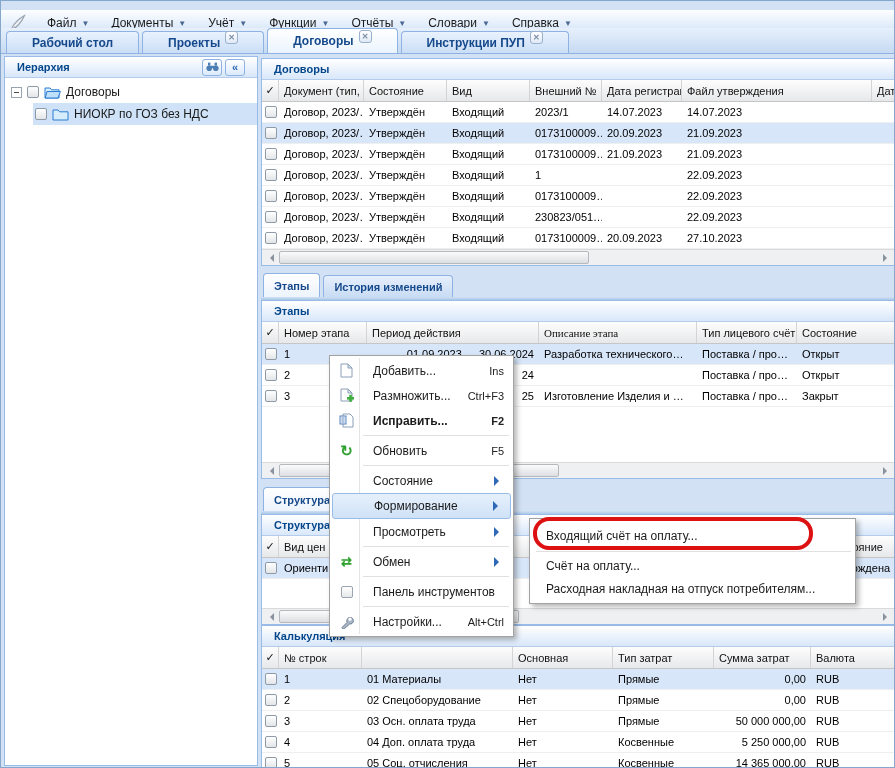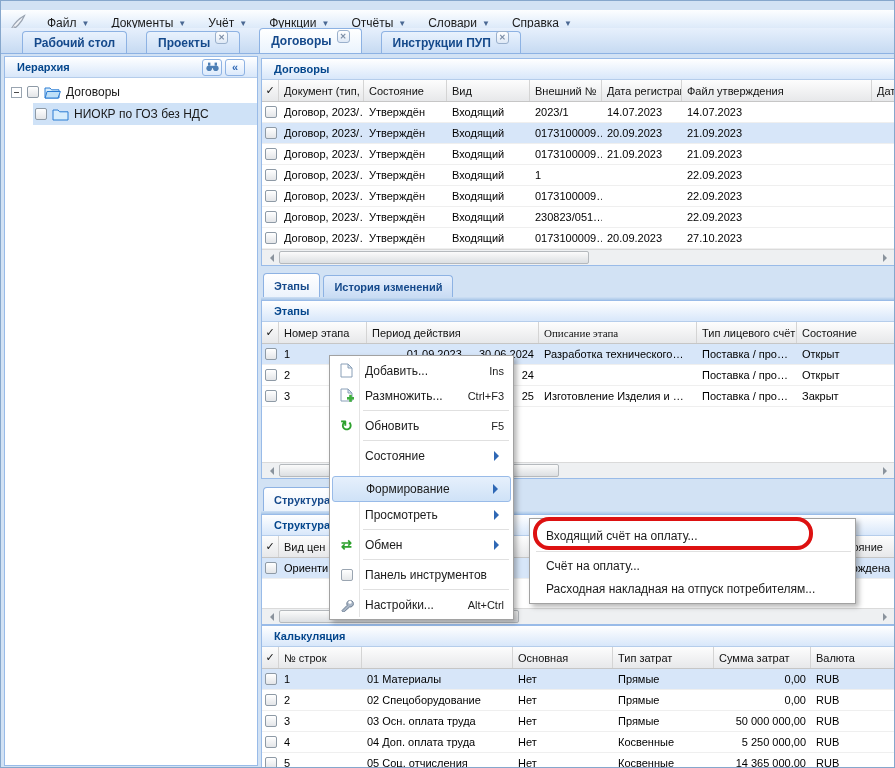--- a/index.html
+++ b/index.html
@@ -13,22 +13,22 @@
     display:flex; align-items:center; padding-left:5px;margin-top:9px; }
   .app-icon { width:22px; height:20px; margin:0 6px 0 2px; }
   .menu-item { display:flex; align-items:center; gap:5px; padding:4px 11px; font-size:12px; color:#1b1b1b; cursor:default; }
   .menu-item .caret { font-size:8px; color:#4a6893; }
 
   
   .tabstrip { position:absolute; left:0; top:27px; right:0; height:26px;
     background:linear-gradient(#e7f0fc,#c6daf2); border-bottom:1px solid #8db2e3;
     display:flex; align-items:flex-end; padding-left:5px; gap:3px; }
   .tab { height:22px; border:1px solid #8db2e3; border-bottom:none; border-radius:4px 4px 0 0;
-    background:linear-gradient(#e9f2fd,#cbdef6); padding:0 11px; display:flex; align-items:center; gap:5px;
-    font-size:12px; font-weight:bold; color:#15498b; white-space:nowrap;margin-left:16px; }
+    background:linear-gradient(#e9f2fd,#cbdef6); padding:0 25px; display:flex; align-items:center; gap:5px;
+    font-size:12px; font-weight:bold; color:#15498b; white-space:nowrap; }
   .tab.active { height:25px; background:linear-gradient(#ffffff,#eaf3fd); }
   .tab-close { width:13px; height:13px; border:1px solid #9ab0cc; border-radius:3px;
     background:linear-gradient(#ffffff,#dfe9f6); color:#7d8ea6; font-size:8px; line-height:11px;
     text-align:center; transform:translateY(-5px); font-weight:bold; }
 
   
   .panel { position:absolute; border:1px solid #99bbe8; background:#fff; display:flex; flex-direction:column; overflow:hidden; }
   .panel-hdr { height:21px; flex:0 0 21px; background:linear-gradient(#ffffff,#d8e7fa);
     border-bottom:1px solid #b5cdeb; display:flex; align-items:center; padding:0 12px;
     font-size:11px; font-weight:bold; color:#04468c; }
@@ -69,25 +69,25 @@
   .hdr-btn { width:20px; height:17px; border:1px solid #8db2e3; border-radius:3px;
     background:linear-gradient(#ffffff,#dceafc); display:flex; align-items:center; justify-content:center; margin-left:3px; }
   .hdr-btn .laquo { color:#2f68b5; font-size:11px; font-weight:bold; line-height:1; }
 
   
   .ctx { position:absolute; left:328px; top:354px; width:185px; background:#fff; border:1px solid #a2a2a2;
     box-shadow:3px 3px 5px rgba(0,0,0,.28); padding:2px; z-index:50; }
   .ctx::before { content:''; position:absolute; left:29px; top:2px; bottom:2px; width:1px; background:#e4e4e4; }
   .mi { height:25px; display:flex; align-items:center; font-size:12px; color:#1b1b1b; position:relative; padding-right:7px; }
   .mi .ic { width:29px; flex:0 0 29px; display:flex; align-items:center; justify-content:center; }
-  .mi .lbl { flex:1; padding-left:4px; white-space:nowrap; }
+  .mi .lbl { flex:1; padding-left:12px; white-space:nowrap; }
   .mi .sc { font-size:11px; color:#222; }
   .mi.bold .lbl, .mi.bold .sc { font-weight:bold; }
   .mi .sub-arrow { width:0; height:0; border:5px solid transparent; border-left-color:#2f68b5; margin-left:4px; }
-  .mi.hl { background:linear-gradient(#e6f0fc,#cfe2f7); border:1px solid #99bbe8; border-radius:3px; height:26px;margin-top:8px; }
+  .mi.hl { background:linear-gradient(#e6f0fc,#cfe2f7); border:1px solid #99bbe8; border-radius:3px; height:26px; }
   .msep { height:1px; background:#e0e0e0; margin:2px 2px 2px 31px; }
   .refresh-glyph { color:#2ea12e; font-size:15px; font-weight:bold; line-height:1; }
   .exchange-glyph { color:#2ea12e; font-size:13px; font-weight:bold; line-height:1; }
   .mini-cb { width:12px; height:12px; border:1px solid #9aa5b1; background:linear-gradient(#fff,#e6e8ea); border-radius:2px; }
 
   
   .submenu { position:absolute; left:528px; top:517px; width:327px; background:#fff; border:1px solid #a2a2a2;
     box-shadow:3px 3px 5px rgba(0,0,0,.28); padding:3px 2px; z-index:55; }
   .smi { height:27px; display:flex; align-items:center; font-size:12px; color:#1b1b1b; padding:0 10px 0 14px; white-space:nowrap; }
   .smi.compact { height:23px; }
@@ -480,20 +480,31 @@
           <svg width="14" height="16" viewBox="0 0 14 16">
             <path d="M1 1 h7 l4 4 v8 H1 Z" fill="#fff" stroke="#8aa0b8"></path>
             <path d="M8 1 l4 4 H8 Z" fill="#dde7f0" stroke="#8aa0b8"></path>
             <rect x="7" y="9" width="7" height="2.6" fill="#3fae3f"></rect>
             <rect x="9.2" y="6.8" width="2.6" height="7" fill="#3fae3f"></rect>
           </svg>
         </span>
       <span class="lbl">Размножить...</span>
         <span class="sc">Ctrl+F3</span>
     </div>
+    <div class="mi bold">
+      <span class="ic">
+          <svg width="15" height="15" viewBox="0 0 15 15">
+            <path d="M4 1 h7 l3 3 v10 H4 Z" fill="#fff" stroke="#8aa0b8"></path>
+            <rect x="1" y="3" width="6" height="8" fill="#e8f0fa" stroke="#5b84b8"></rect>
+            <path d="M2.5 5 h3 M2.5 7 h3 M2.5 9 h3" stroke="#5b84b8" stroke-width="0.8"></path>
+          </svg>
+        </span>
+      <span class="lbl">Исправить...</span>
+        <span class="sc">F2</span>
+    </div>
     <div class="msep"></div>
     <div class="mi">
       <span class="ic">
           <span class="refresh-glyph">↻</span>
         </span>
       <span class="lbl">Обновить</span>
         <span class="sc">F5</span>
     </div>
     <div class="msep"></div>
     <div class="mi">

